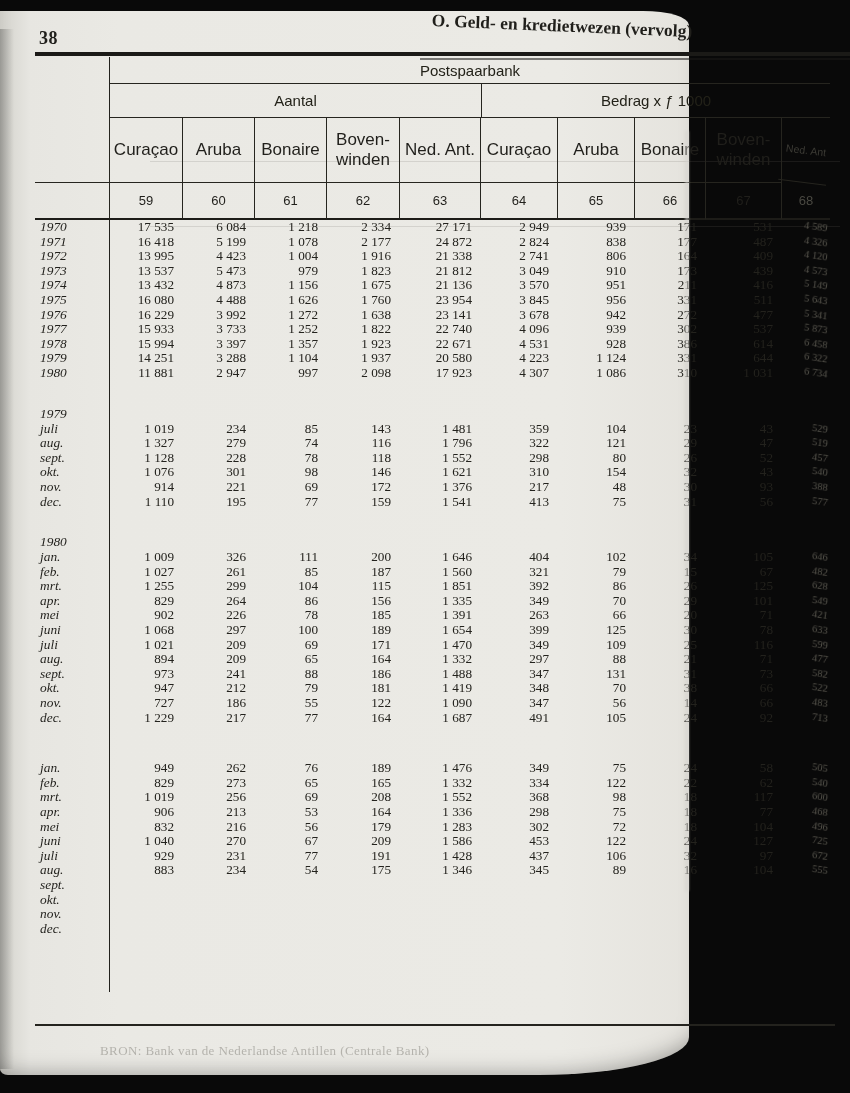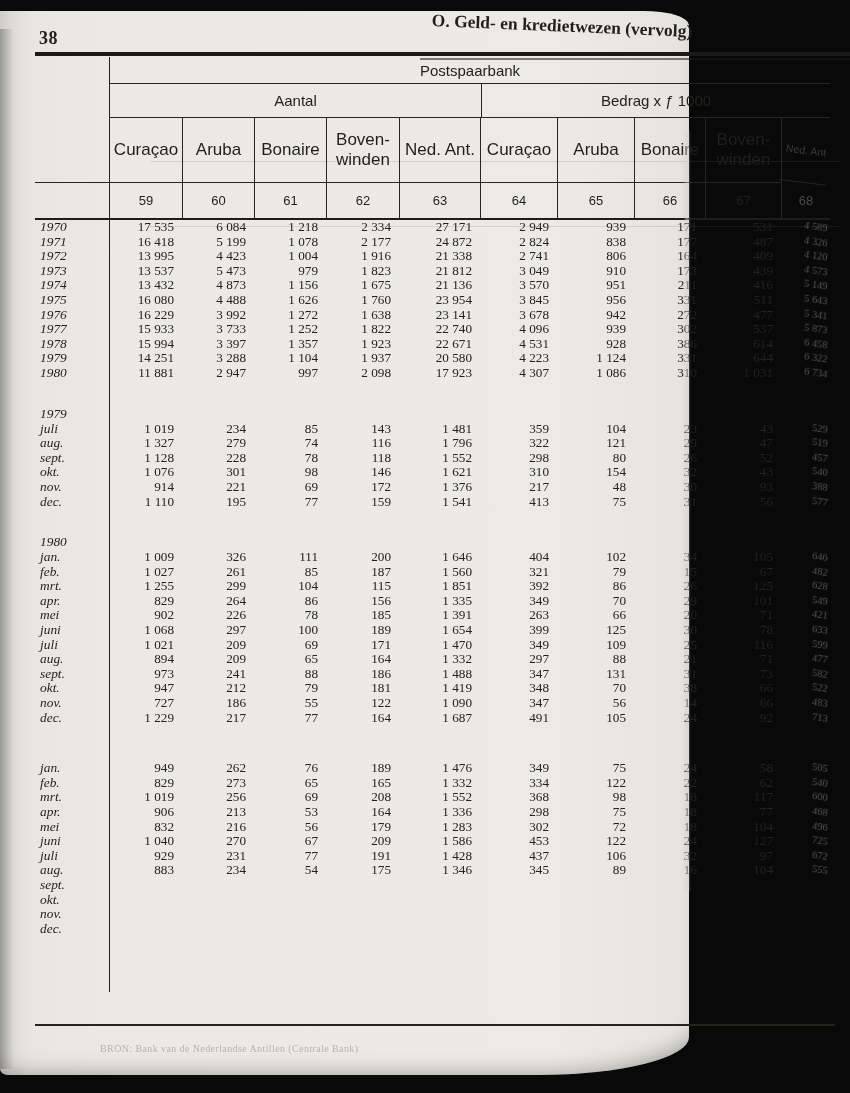--- a/index.html
+++ b/index.html
@@ -57,21 +57,21 @@
   td.num.col-9 { padding-right:2px; font-size:10.5px; color:#56544c; }
   td.num.col-9 .curve { display:inline-block; transform:rotate(8deg); filter:blur(.35px); }
   tr.spacer td { height:26px; }
   tr.spacer2 td { height:36px; }
   tr.seclabel td { height:15px; }
   tr.filler td { height:56px; }
 
   .bottom-rule { position:absolute; left:35px; top:1013px; width:800px; height:1.6px; background:#24231e; }
 
   .bleed-note { position:absolute; left:100px; top:1032px; width:700px;
-    font-size:10px; letter-spacing:.4px; color:rgba(92,90,82,.38); filter:blur(.5px); white-space:nowrap; }
+    font-size:13px; letter-spacing:.4px; color:rgba(92,90,82,.38); filter:blur(.5px); white-space:nowrap; }
   .ghost-line { position:absolute; height:1px; background:rgba(110,108,100,.18); }
   .gl1 { left:150px; top:150px; width:690px; }
   .gl2 { left:150px; top:215px; width:690px; }
   .next-page-edge { position:absolute; right:0; top:120px; width:4px; height:760px;
     background:rgba(214,212,206,.55); filter:blur(1px); }
 </style>
 </head>
 <body>
 
 <div class="scan">

